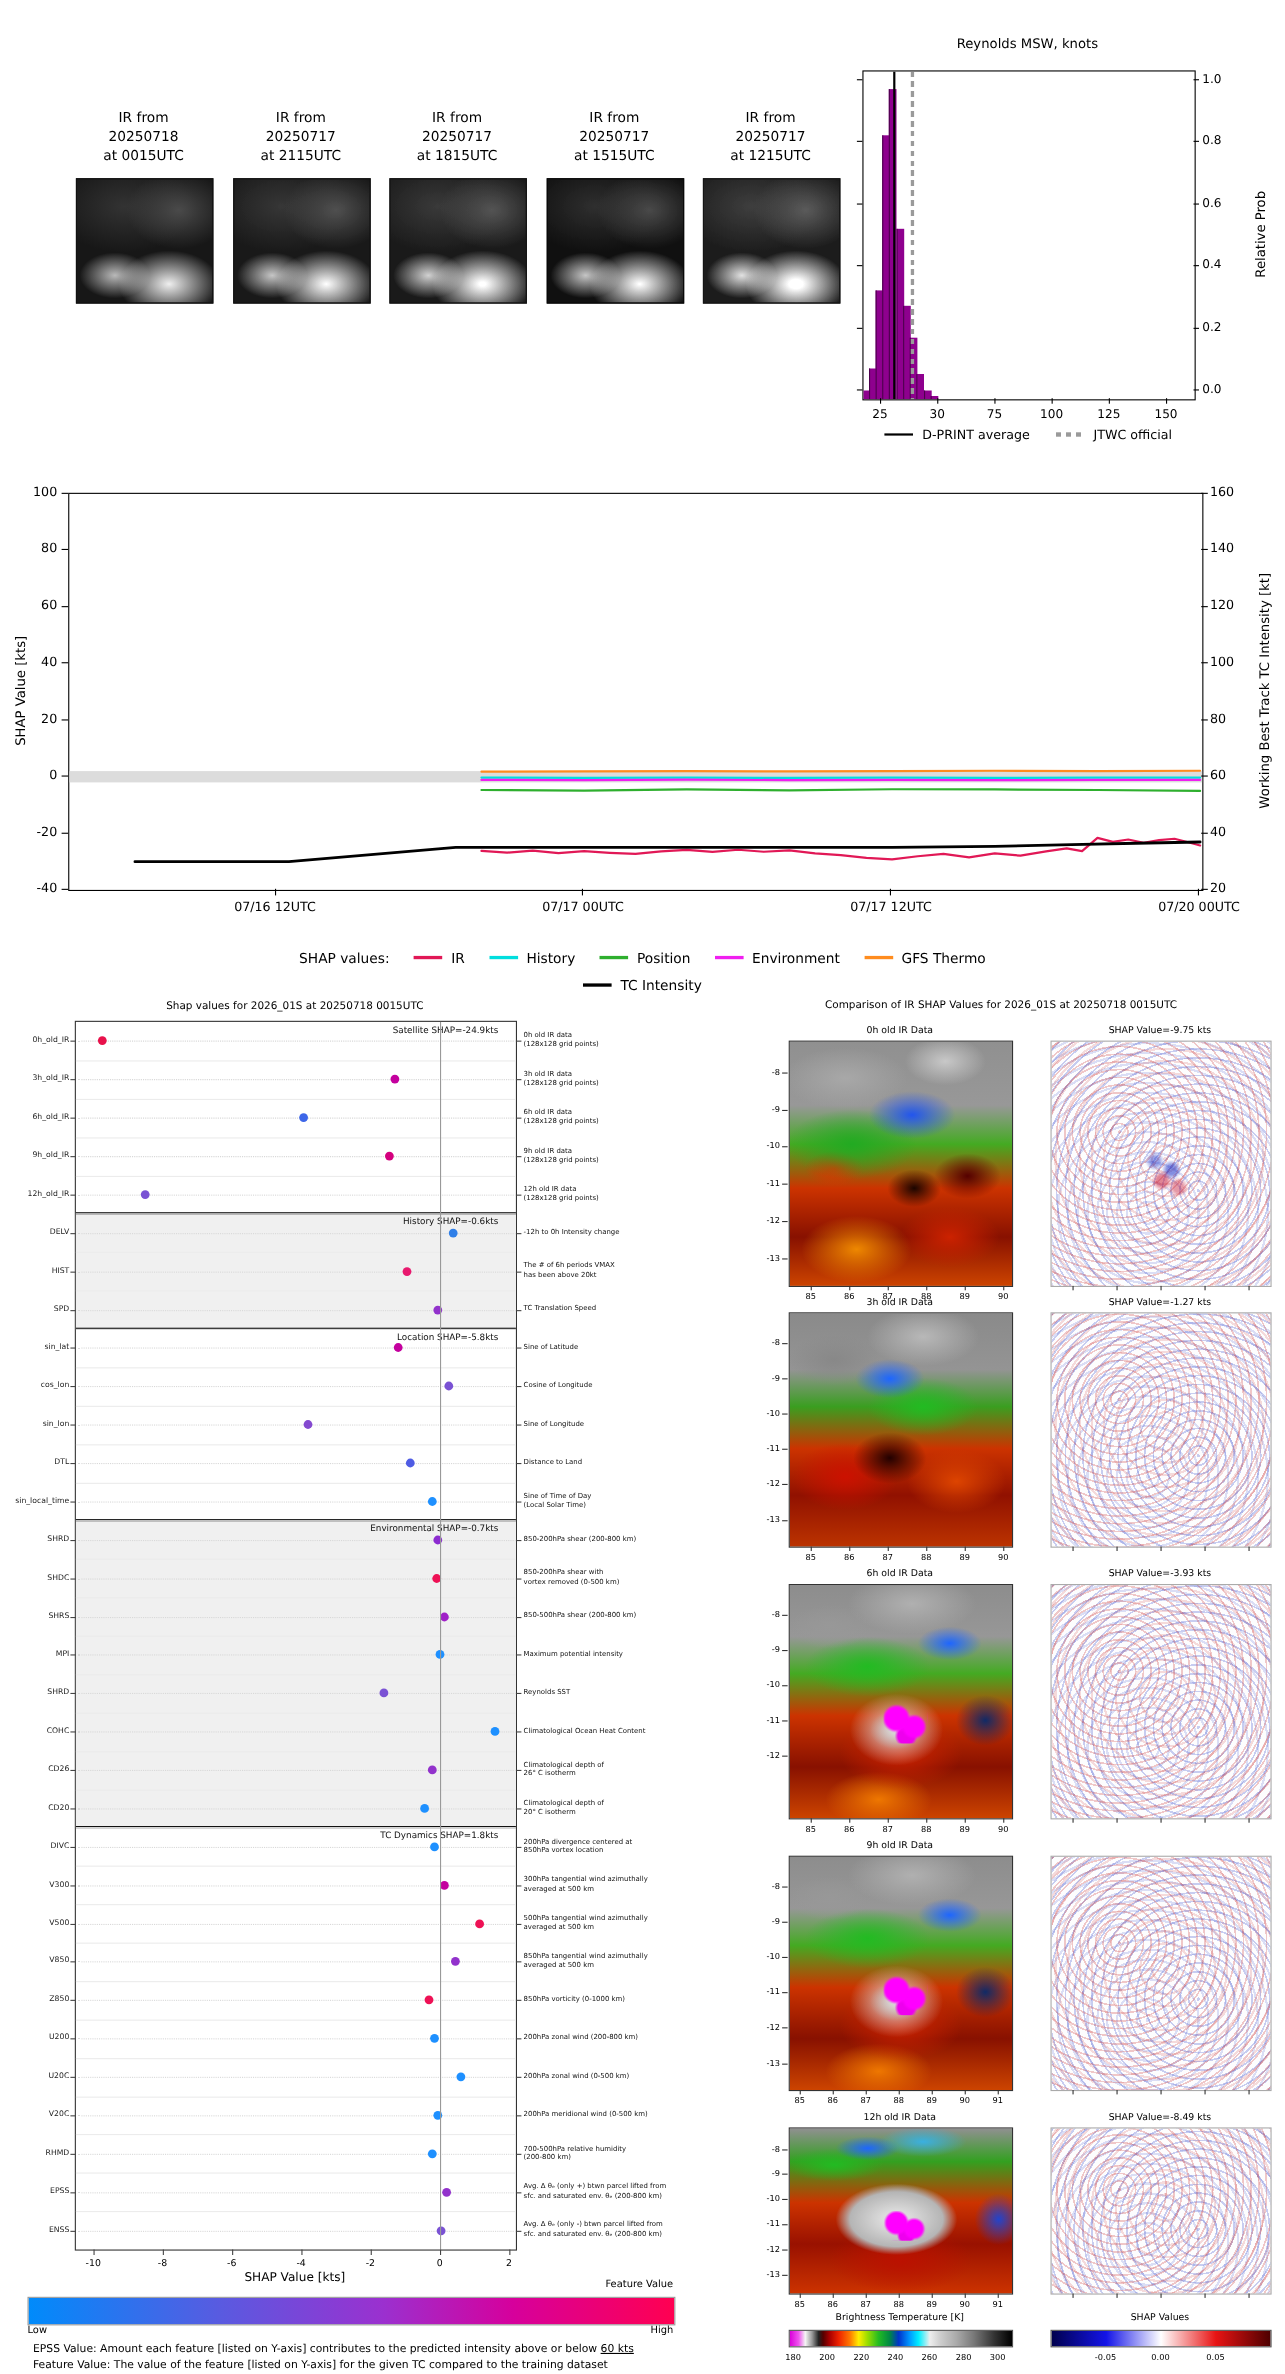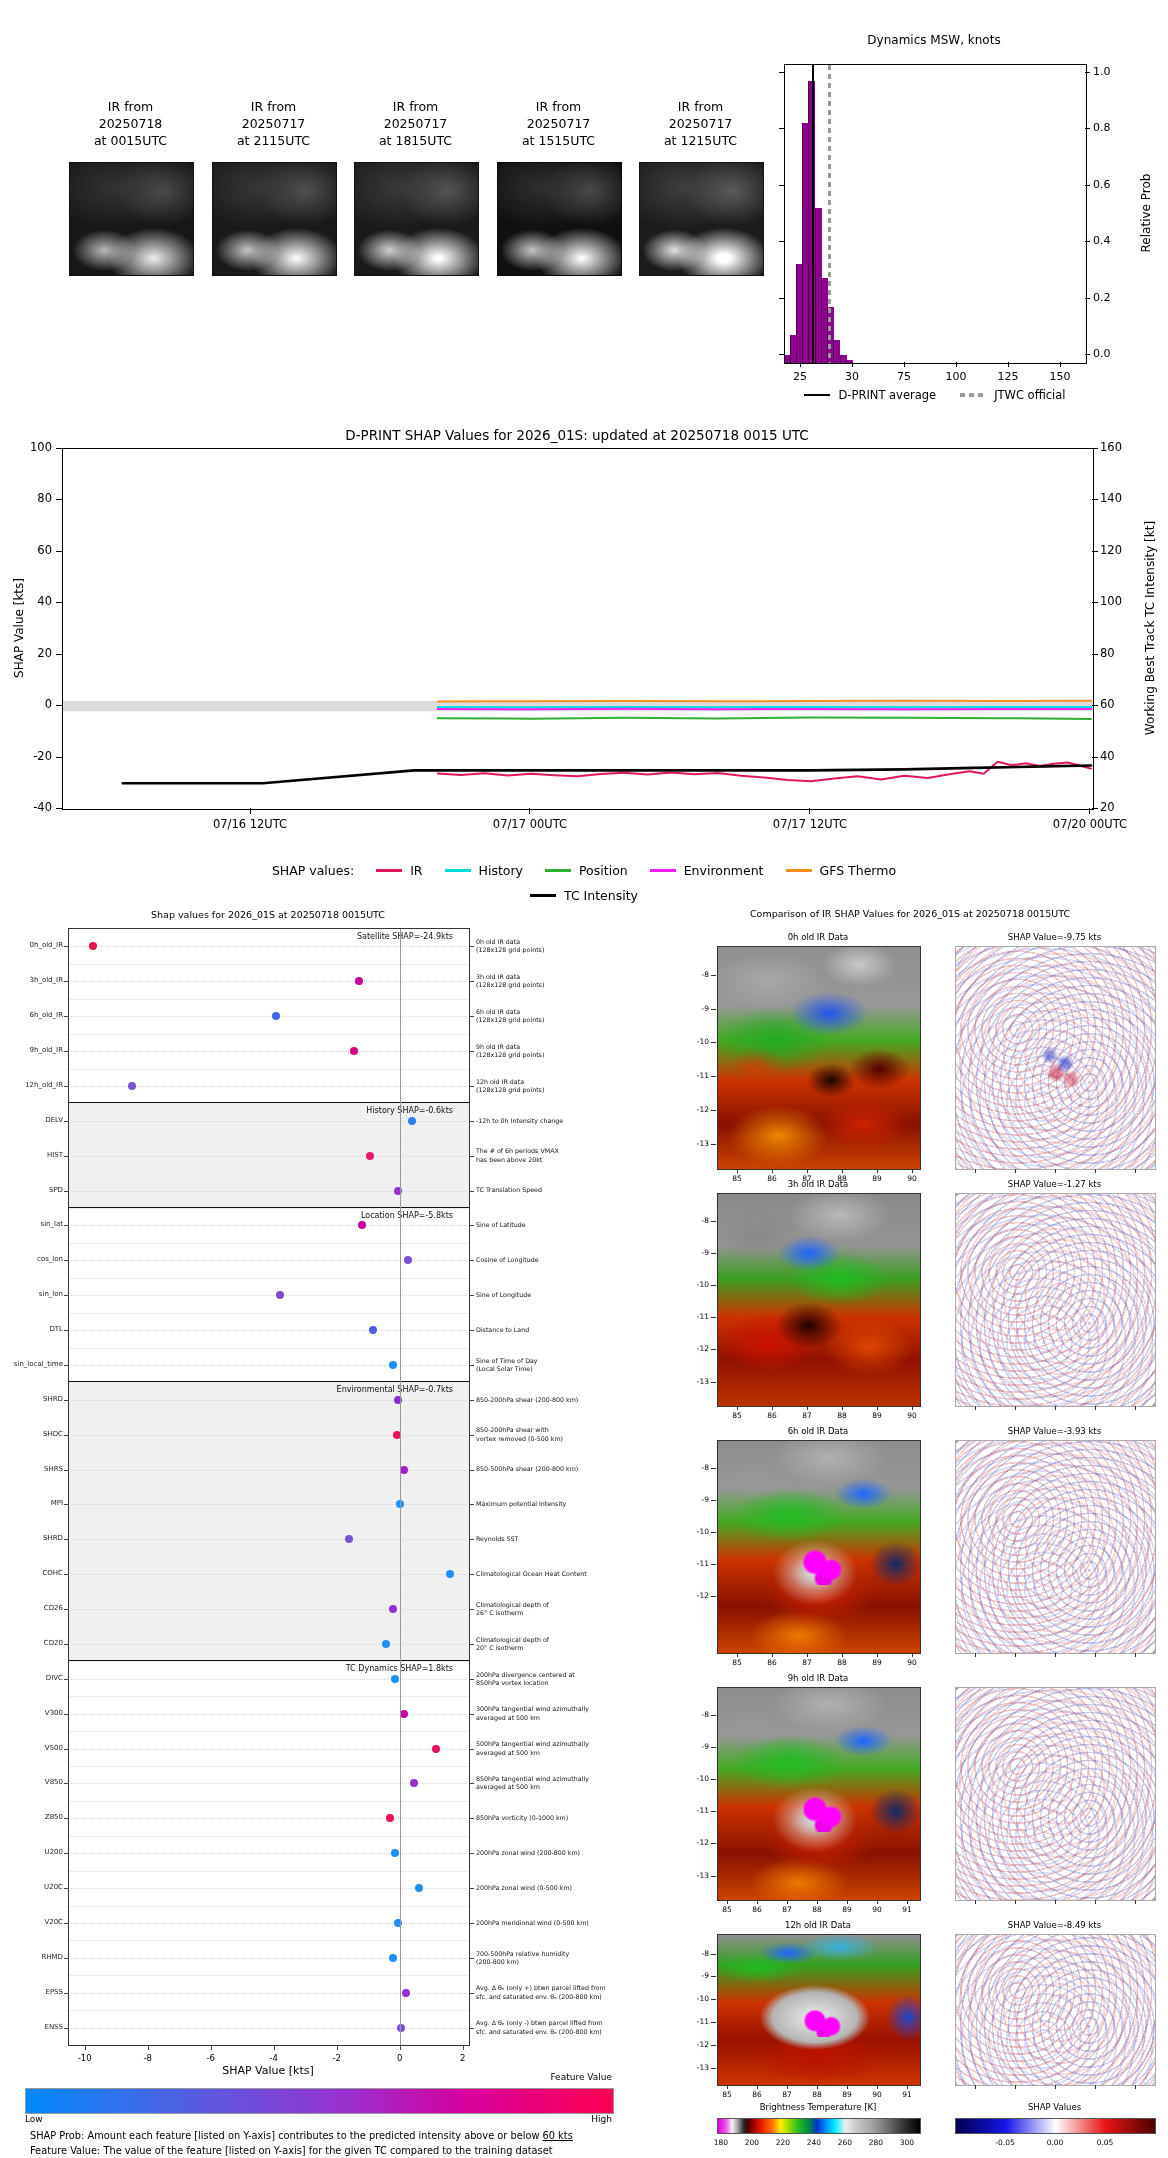--- a/index.html
+++ b/index.html
@@ -143,21 +143,21 @@
   #sv-cbar-label{left:955px;top:2102px;width:199px;text-align:center;font-size:8.5px}
   .cb-tick{position:absolute;width:34px;text-align:center;font-size:7.5px}
 </style>
 </head>
 <body>
 
 <div id="page">
 
   <div id="thumbs"></div>
 
-  <div id="hist-title" class="abs">Dynamics MSW, knots</div>
+  <div id="hist-title" class="abs">Reynolds MSW, knots</div>
   <div id="hist-plot" class="abs">
       <div class="hbar" style="left: -1.66px; width: 6.2px; height: 8.46px;"></div>
       <div class="hbar" style="left: 4.58px; width: 6.2px; height: 28.2px;"></div>
       <div class="hbar" style="left: 10.82px; width: 6.2px; height: 98.7px;"></div>
       <div class="hbar" style="left: 17.06px; width: 6.2px; height: 239.7px;"></div>
       <div class="hbar" style="left: 23.3px; width: 6.2px; height: 282px;"></div>
       <div class="hbar" style="left: 29.54px; width: 6.2px; height: 155.1px;"></div>
       <div class="hbar" style="left: 35.78px; width: 6.2px; height: 84.6px;"></div>
       <div class="hbar" style="left: 42.02px; width: 6.2px; height: 56.4px;"></div>
       <div class="hbar" style="left: 48.26px; width: 6.2px; height: 22.56px;"></div>
@@ -203,21 +203,20 @@
       <div class="leg-item">
         <div class="sw-line"></div>
         <div>D-PRINT average</div>
       </div>
       <div class="leg-item">
         <div class="sw-dot"></div>
         <div>JTWC official</div>
       </div>
     </div>
 
-  <div id="ts-title" class="abs">D-PRINT SHAP Values for 2026_01S: updated at 20250718 0015 UTC</div>
   <div id="ts-plot" class="abs">
     <svg id="ts-svg" width="1030" height="360">
         <rect x="0" y="251.99720000000002" width="1030" height="10.285599999999988" fill="#dcdcdc"></rect>
         <polyline points="374.7,324.5 398.0,326.1 421.3,324.3 444.7,326.6 468.0,324.8 491.3,326.3 514.7,327.3 538.0,325.0 561.3,323.7 584.7,325.5 608.0,323.5 631.3,325.3 654.7,324.0 678.0,326.8 701.3,328.4 724.7,330.9 748.0,332.2 771.3,329.4 794.7,327.3 818.0,330.4 841.3,326.8 864.7,328.9 888.0,325.0 906.7,322.2 920.7,324.8 934.7,312.7 948.7,316.3 962.7,314.2 976.7,317.1 990.7,314.7 1004.7,313.5 1016.3,316.5 1028.0,319.6" fill="none" stroke="#e11856" stroke-width="2" stroke-linejoin="round" stroke-linecap="round"></polyline>
         <polyline points="374.7,257.9 468.0,258.2 561.3,257.9 654.7,258.2 748.0,257.9 841.3,258.2 934.7,257.9 1028.0,257.9" fill="none" stroke="#00dede" stroke-width="2" stroke-linejoin="round" stroke-linecap="round"></polyline>
         <polyline points="374.7,269.2 468.0,269.7 561.3,268.7 654.7,269.5 748.0,268.5 841.3,268.7 934.7,269.2 1028.0,270.0" fill="none" stroke="#2eaf2e" stroke-width="2" stroke-linejoin="round" stroke-linecap="round"></polyline>
         <polyline points="374.7,260.0 468.0,260.2 561.3,259.7 654.7,260.2 748.0,260.0 841.3,260.2 934.7,260.0 1028.0,260.0" fill="none" stroke="#f01ff0" stroke-width="2" stroke-linejoin="round" stroke-linecap="round"></polyline>
         <polyline points="374.7,252.5 468.0,252.3 561.3,252.0 654.7,252.3 748.0,252.0 841.3,251.7 934.7,252.0 1028.0,251.7" fill="none" stroke="#ff8c1e" stroke-width="2" stroke-linejoin="round" stroke-linecap="round"></polyline>
         <polyline points="59.7,334.3 199.7,334.3 351.3,321.4 748.0,321.4 841.3,320.4 911.3,318.9 969.7,317.6 1028.0,316.5" fill="none" stroke="#000000" stroke-width="2.6" stroke-linejoin="round" stroke-linecap="round"></polyline>
       </svg>
@@ -627,21 +626,21 @@
       <div class="feat-tick" style="left: 330.709px; top: 1116px; width: 1px; height: 5px;"></div>
       <div class="dxt" style="left: 312.709px; top: 1124px;">0</div>
       <div class="feat-tick" style="left: 393.701px; top: 1116px; width: 1px; height: 5px;"></div>
       <div class="dxt" style="left: 375.701px; top: 1124px;">2</div>
     </div>
   <div id="dot-xlabel" class="abs">SHAP Value [kts]</div>
   <div id="dot-cbar-label" class="abs">Feature Value</div>
   <div id="dot-cbar" class="abs"></div>
   <div id="dot-cbar-low" class="abs">Low</div>
   <div id="dot-cbar-high" class="abs">High</div>
-  <div id="dot-note1" class="abs nw"><span>SHAP Prob: Amount each feature [listed on Y-axis] contributes to the predicted intensity above or below </span><span class="ul">60 kts</span></div>
+  <div id="dot-note1" class="abs nw"><span>EPSS Value: Amount each feature [listed on Y-axis] contributes to the predicted intensity above or below </span><span class="ul">60 kts</span></div>
   <div id="dot-note2" class="abs nw">Feature Value: The value of the feature [listed on Y-axis] for the given TC compared to the training dataset</div>
 
   <div id="cmp-title" class="abs">Comparison of IR SHAP Values for 2026_01S at 20250718 0015UTC</div>
   <div id="cmp-rows">
       <div class="cmp-rt abs" style="left: 717px; top: 932px; width: 202px;">0h old IR Data</div>
       <div class="irimg r0 abs" style="left: 717px; top: 946px; width: 202px; height: 222px;"></div>
       <div class="cmp-rt abs" style="left: 955px; top: 932px; width: 199px;">SHAP Value=-9.75 kts</div>
       <div class="shapimg r0 abs" style="left: 955px; top: 946px; width: 199px; height: 222px;"></div>
       <div class="feat-tick abs" style="left: 711px; top: 974.86px; width: 5px; height: 1px; background: rgb(51, 51, 51);"></div>
       <div class="cmp-yt abs" style="left: 687px; top: 969.86px;">-8</div>

